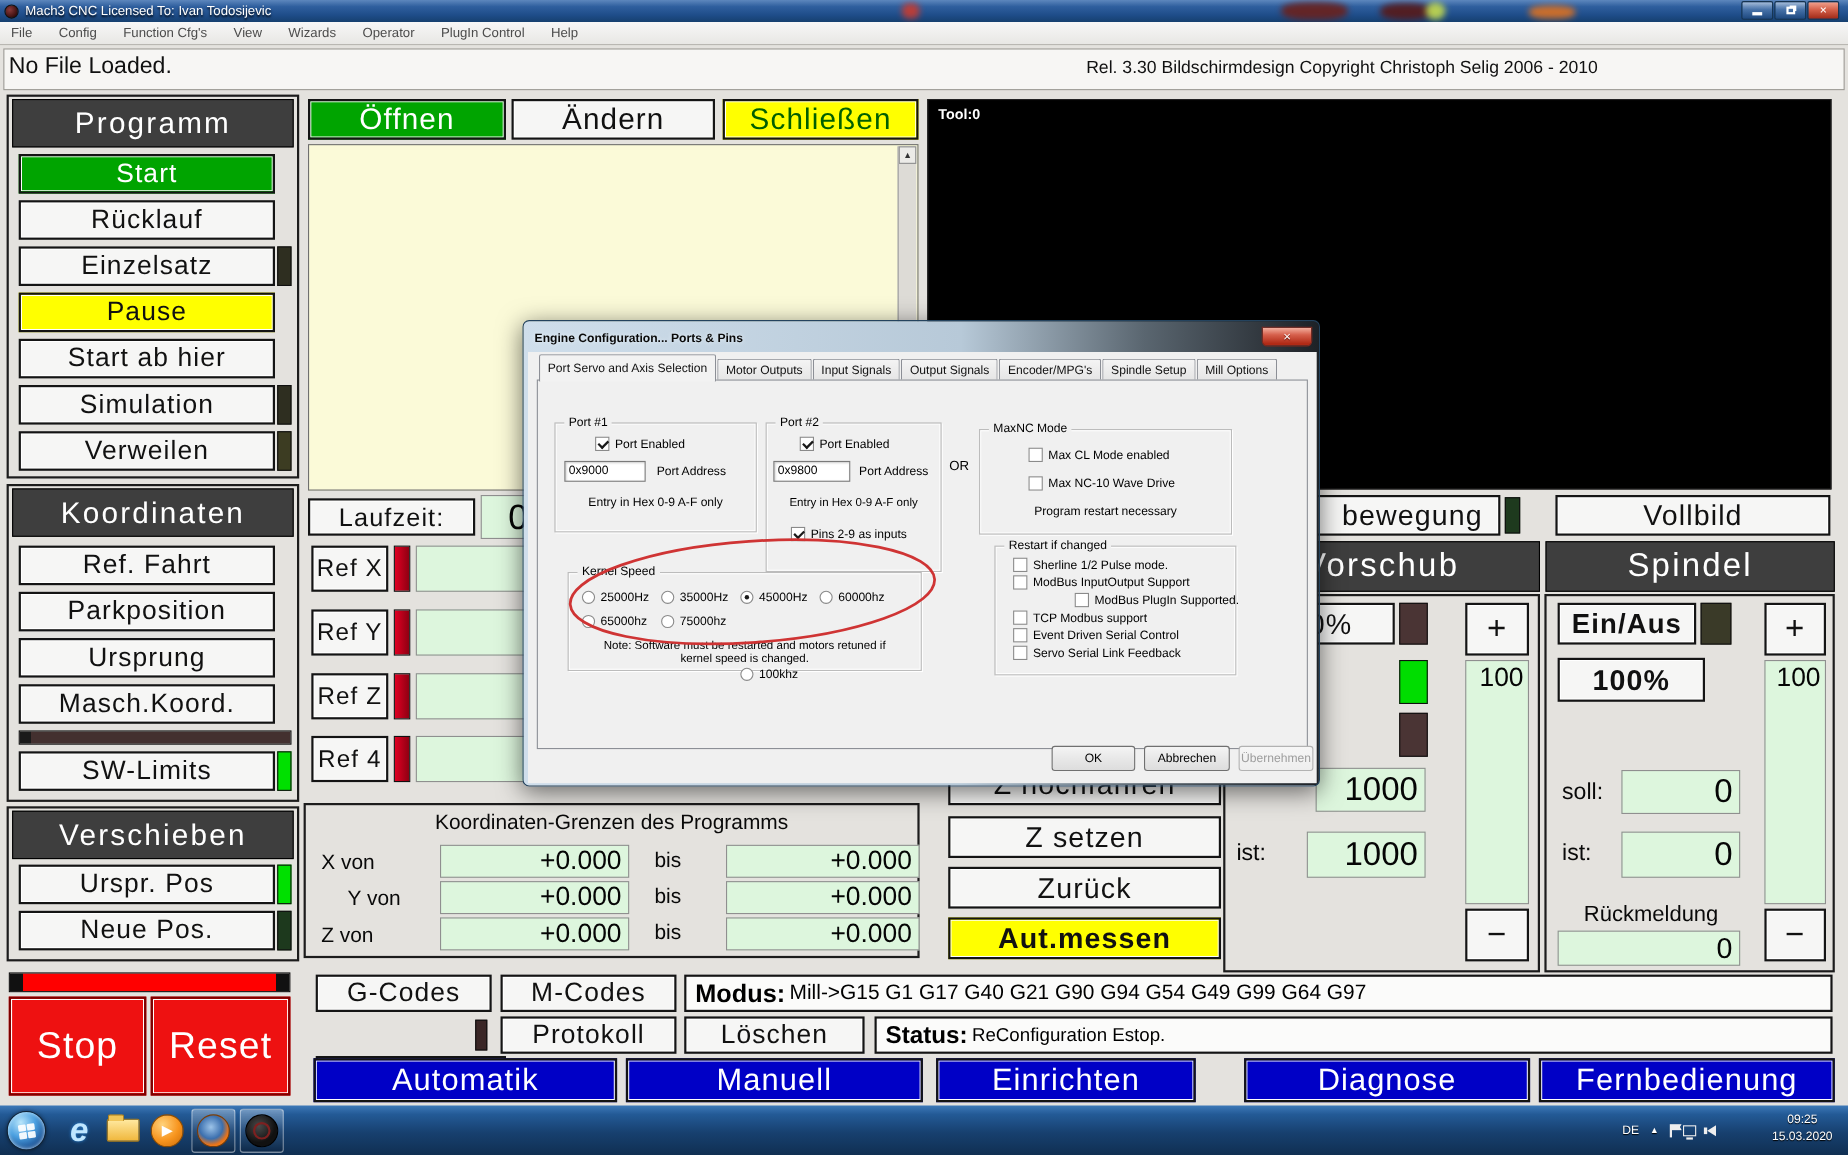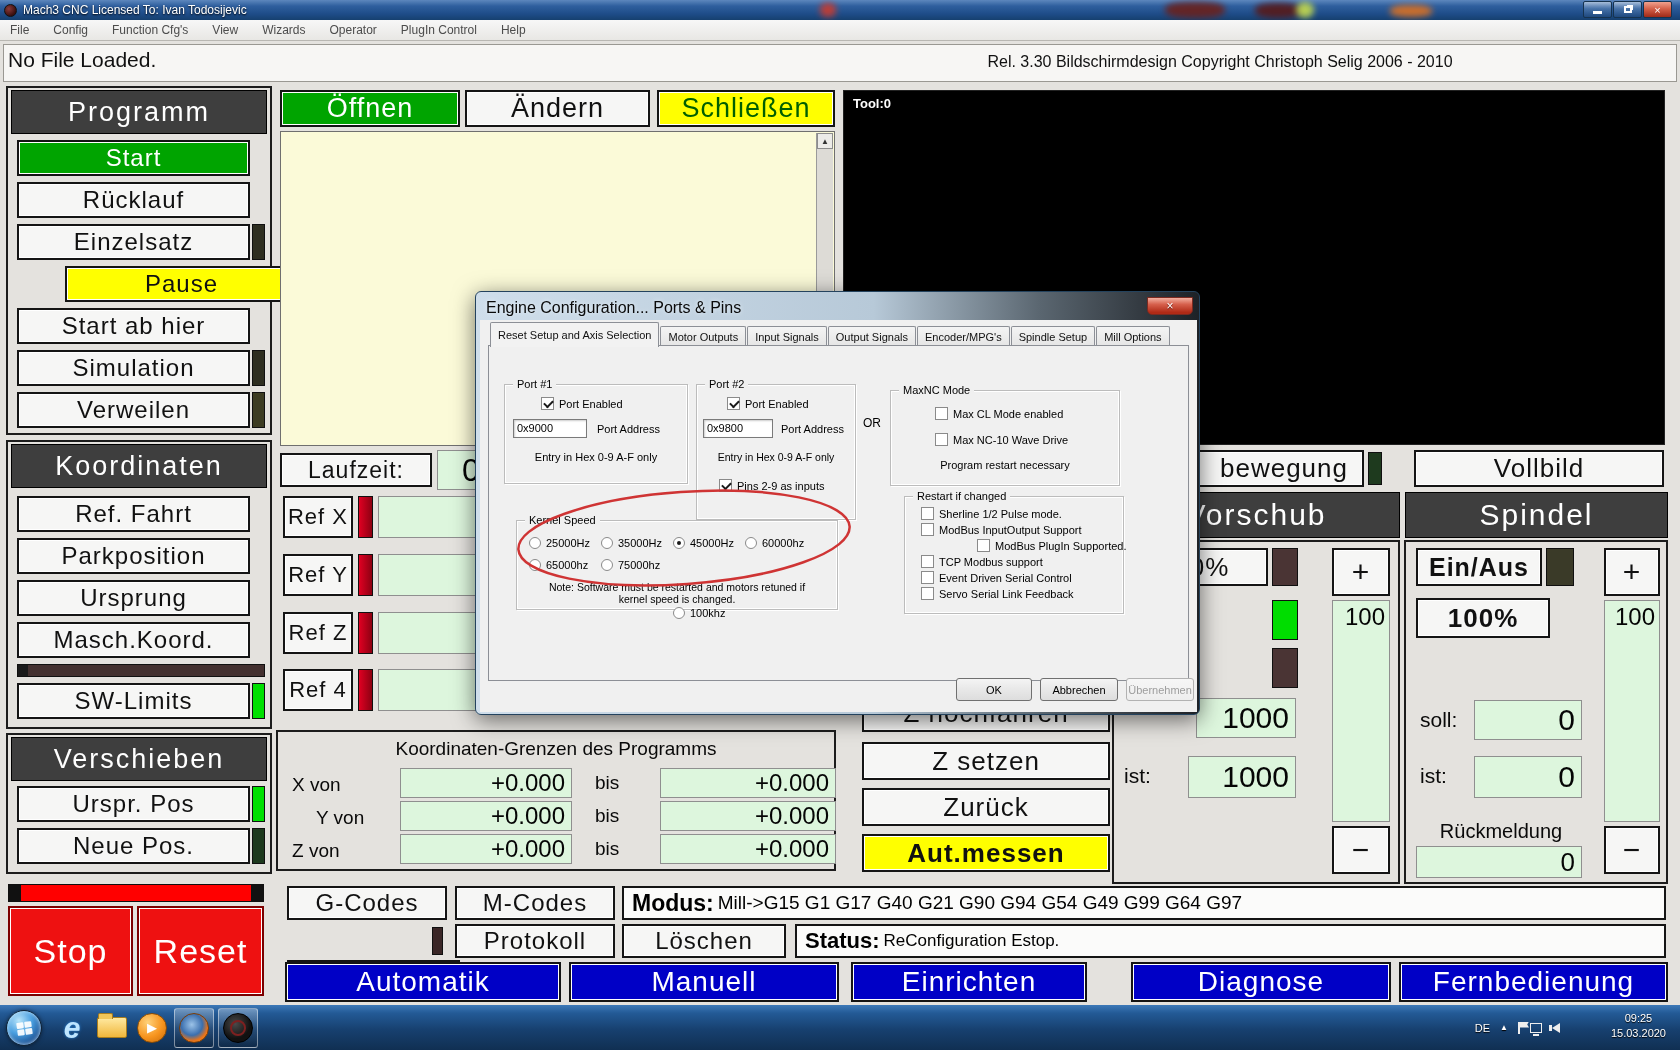--- a/index.html
+++ b/index.html
@@ -53,21 +53,21 @@
   .sbar .ar{position:absolute;left:0;width:16px;height:16px;background:#ecebe8;border:1px solid #8c8c8c;
     font-size:8px;display:flex;align-items:center;justify-content:center;color:#333;}
   .track{position:absolute;background:#ddf6dd;border:1px solid #8f8f8f;
     display:flex;justify-content:flex-end;padding:2px 4px 0 0;font-size:24px;color:#050505;align-items:flex-start;}
 
   
   .dlg{position:absolute;left:475px;top:291px;width:725px;height:424px;z-index:50;
     border:1px solid #24435e;border-radius:6px;box-shadow:0 5px 22px rgba(0,0,0,.55);
     background:linear-gradient(90deg,#cfdeeb 0%,#b7c9d8 55%,#5a6670 78%,#1d2126 100%);padding:4px;}
   .dlg-tb{height:24px;display:flex;align-items:center;position:relative;}
-  .dlg-title{font-size:16px;color:#0a0a0a;padding-left:6px;text-shadow:0 0 4px #eaf2f8;}
+  .dlg-title{font-size:11px;color:#0a0a0a;padding-left:6px;text-shadow:0 0 4px #eaf2f8;font-weight:bold;}
   .dlg-close{position:absolute;right:2px;top:1px;width:46px;height:18px;border:1px solid #7c2a20;border-radius:0 0 5px 5px;
     background:linear-gradient(#f3b0a0,#d6604c 40%,#b02a16 90%);color:#fff;font-size:12px;
     display:flex;align-items:center;justify-content:center;text-shadow:0 1px 1px #5d120a;}
   .dlg-body{position:absolute;left:4px;top:28px;width:717px;height:392px;background:#f0f0f0;font-size:11px;}
   .tabs{position:absolute;left:10px;top:3px;display:flex;align-items:flex-end;height:24px;}
   .tab{height:21px;padding:0 7px;display:flex;align-items:center;font-size:11px;color:#111;
     background:linear-gradient(#f4f4f4,#e4e4e4);border:1px solid #8c8f96;border-bottom:none;border-radius:2px 2px 0 0;margin-right:1px;}
   .tab.active{height:25px;background:#f2f2f2;z-index:3;position:relative;box-shadow:0 2px 0 #f0f0f0;}
   .tabpanel{position:absolute;left:8px;top:25px;width:701px;height:336px;border:1px solid #8c8f96;background:#f0f0f0;}
   .grp{position:absolute;border:1px solid #bcbcbc;box-shadow:inset 0 0 0 1px #fff,1px 1px 0 #fff;}
@@ -159,21 +159,21 @@
   <div class="nofile">No File Loaded.</div>
   <div class="release">Rel. 3.30 Bildschirmdesign Copyright Christoph Selig 2006 - 2010</div>
 
   <div class="sect" style="left:6px;top:86px;width:266px;height:349px;">
     <div class="mhdr" style="left:3px;top:2px;width:256px;height:44px;">Programm</div>
   </div>
   <div class="mbtn green" style="left:17px;top:140px;width:233px;height:36px;">Start</div>
   <div class="mbtn" style="left:17px;top:182px;width:233px;height:36px;">Rücklauf</div>
   <div class="mbtn" style="left:17px;top:224px;width:233px;height:36px;">Einzelsatz</div>
   <div class="led" style="left:252px;top:224px;width:13px;height:36px;background:#2e2e20;"></div>
-  <div class="mbtn yellow" style="left:17px;top:266px;width:233px;height:36px;margin-left:48px;">Pause</div>
+  <div class="mbtn yellow" style="left:17px;top:266px;width:233px;height:36px;">Pause</div>
   <div class="mbtn" style="left:17px;top:308px;width:233px;height:36px;">Start ab hier</div>
   <div class="mbtn" style="left:17px;top:350px;width:233px;height:36px;">Simulation</div>
   <div class="led" style="left:252px;top:350px;width:13px;height:36px;background:#2e2e20;"></div>
   <div class="mbtn" style="left:17px;top:392px;width:233px;height:36px;">Verweilen</div>
   <div class="led" style="left:252px;top:392px;width:13px;height:36px;background:#3c3c22;"></div>
 
   <div class="sect" style="left:6px;top:440px;width:266px;height:289px;">
     <div class="mhdr" style="left:3px;top:2px;width:256px;height:44px;">Koordinaten</div>
   </div>
   <div class="mbtn" style="left:17px;top:496px;width:233px;height:36px;">Ref. Fahrt</div>
@@ -299,21 +299,21 @@
   <div class="mbtn blue" style="left:1131px;top:962px;width:260px;height:40px;">Diagnose</div>
   <div class="mbtn blue" style="left:1399px;top:962px;width:269px;height:40px;">Fernbedienung</div>
 
   <div class="dlg">
     <div class="dlg-tb">
       <span class="dlg-title">Engine Configuration... Ports &amp; Pins</span>
       <div class="dlg-close">×</div>
     </div>
     <div class="dlg-body">
       <div class="tabs">
-        <div class="tab active">Reset Setup and Axis Selection</div>
+        <div class="tab active">Port Servo and Axis Selection</div>
         <div class="tab">Motor Outputs</div>
         <div class="tab">Input Signals</div>
         <div class="tab">Output Signals</div>
         <div class="tab">Encoder/MPG's</div>
         <div class="tab">Spindle Setup</div>
         <div class="tab">Mill Options</div>
       </div>
       <div class="tabpanel"></div>
 
       <div class="grp" style="left:24px;top:64px;width:184px;height:100px;">

